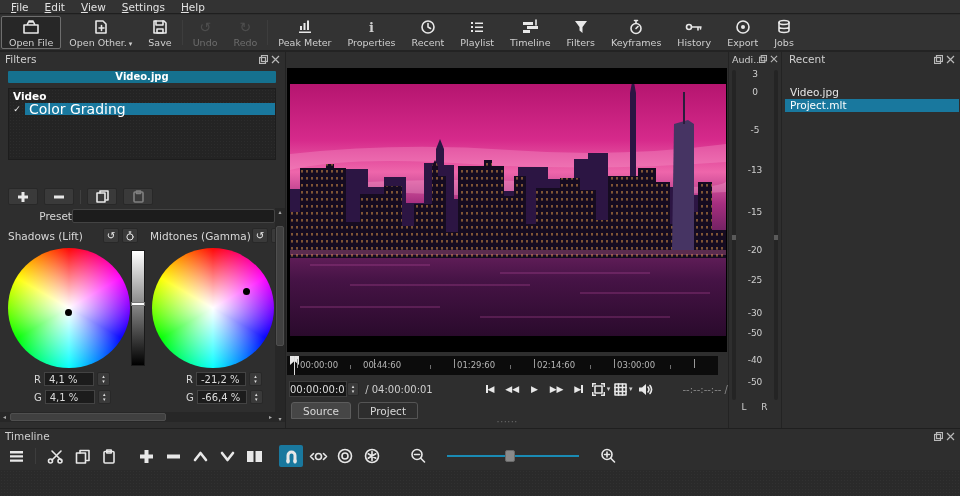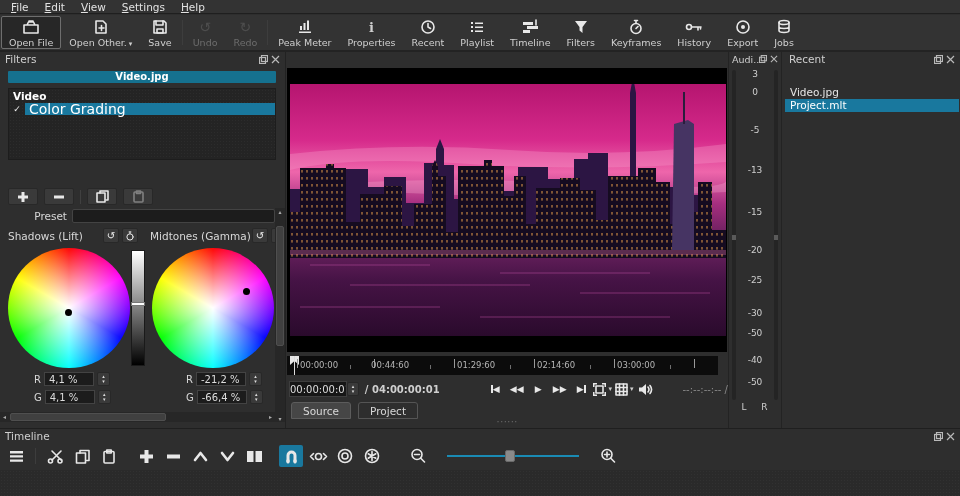--- a/index.html
+++ b/index.html
@@ -44,21 +44,21 @@
   .fgroup { font-weight:bold; color:#fff; padding:1px 4px; font-size:10.5px; }
   .frow { display:flex; height:12px; align-items:center; }
   .fcheck { width:16px; text-align:center; font-size:9px; color:#eee; }
   .fname { flex:1; background:#19789e; color:#fff; font-size:14px; line-height:12px; padding-left:4px; height:12px; }
   .fbtnrow { position:absolute; left:8px; top:136px; display:flex; gap:6px; align-items:center; }
   .sbtn { width:30px; height:17px; background:#3a3a3a; border:1px solid #282828; border-radius:2px;
           display:flex; align-items:center; justify-content:center; }
   .sbtn.dim svg { opacity:.4; }
   .vsep-s { width:1px; height:14px; background:#262626; border-right:1px solid #404040; }
   .presetrow { position:absolute; left:0; right:10px; top:157px; display:flex; align-items:center; }
-  .presetlbl { width:72px; text-align:right; padding-right:5px; font-size:10.5px; }
+  .presetlbl { width:72px; text-align:right; font-size:10.5px; }
   .presetbox { flex:1; height:14px; background:#1c1c1c; border:1px solid #434343; border-radius:2px; }
   .wheelhead { position:absolute; top:176px; left:0; right:10px; height:17px; font-size:10.5px; }
   .whlabel { position:absolute; top:2px; }
   .mini { position:absolute; width:16px; height:15px; background:#3a3a3a; border:1px solid #282828; border-radius:2px;
           display:flex; align-items:center; justify-content:center; font-size:10px; color:#eee; }
   .wheel { position:absolute; top:196px; width:122px; height:120px; border-radius:50%;
            background:radial-gradient(circle at 50% 50%, #ffffff 0%, rgba(255,255,255,.85) 12%, rgba(255,255,255,0) 72%),
            conic-gradient(from 0deg, #ff0000, #ff00ff 16.6%, #0000ff 33.3%, #00ffff 50%, #00ff00 66.6%, #ffff00 83.3%, #ff0000); }
   .wdot { position:absolute; width:7px; height:7px; background:#000; border-radius:50%; }
   .vslider { position:absolute; top:198px; left:131px; width:14px; height:116px; border:1px solid #1a1a1a;
@@ -85,21 +85,21 @@
   .ruler { position:absolute; top:304px; left:0; width:431px; height:19px; background:#0c0c0c; color:#b5b5b5; font-size:8.5px; }
   .rlab { position:absolute; top:4px; }
   .rtick { position:absolute; top:3px; width:1px; height:9px; background:#9a9a9a; }
   .rtick.minor { top:9px; height:4px; background:#6f6f6f; }
   .playhead { position:absolute; top:0; left:3px; width:9px; height:9px; background:#e8e8e8;
               clip-path:polygon(0 0,100% 0,100% 100%,50% 55%,0 100%); }
   .playline { position:absolute; top:0; left:7px; width:1px; height:19px; background:#dcdcdc; }
   .transport { position:absolute; top:326px; left:2px; right:0; height:22px; display:flex; align-items:center; }
   .timefield { width:58px; height:16px; background:#161616; border:1px solid #3e3e3e; color:#ddd;
                font-size:10px; text-align:center; font-family:"DejaVu Sans",sans-serif; }
-  .duration { font-size:10px; color:#cfcfcf; margin-left:6px; white-space:nowrap;font-weight:bold; }
+  .duration { font-size:10px; color:#cfcfcf; margin-left:6px; white-space:nowrap; }
   .pbtn { width:24px; height:18px; display:flex; align-items:center; justify-content:center; color:#e8e8e8;
           font-size:9px; border-radius:2px; white-space:nowrap; }
   .pbtn .bar { display:inline-block; width:2px; height:8px; background:#e8e8e8; }
   .trimtime { font-size:10px; color:#8a8a8a; margin-left:26px; white-space:nowrap; }
   .tabs { position:absolute; top:350px; left:4px; display:flex; gap:7px; }
   .tab { height:17px; padding:0 11px; line-height:16px; font-size:10.5px; border-radius:3px 3px 0 0;
          border:1px solid #555; background:#2e2e2e; color:#d8d8d8; }
   .tab.sel { background:#464646; border-color:#5c5c5c; }
   .gripdots { position:absolute; bottom:1px; left:50%; transform:translateX(-50%); color:#777; font-size:8px; letter-spacing:1px; }
 
@@ -433,21 +433,21 @@
         </g>
       </svg>
     </div>
     <div class="ruler">
       <span class="playhead"></span>
       <span class="playline"></span>
       <span class="rtick" style="left:10px"></span>
       <span class="rlab" style="left:13px">00:00:00</span>
       <span class="rtick minor" style="left:63px"></span>
       <span class="rtick" style="left:87px"></span>
-      <span class="rlab" style="left:84px">00:44:60</span>
+      <span class="rlab" style="left:76px">00:44:60</span>
       <span class="rtick minor" style="left:143px"></span>
       <span class="rtick" style="left:167px"></span>
       <span class="rlab" style="left:170px">01:29:60</span>
       <span class="rtick minor" style="left:223px"></span>
       <span class="rtick" style="left:247px"></span>
       <span class="rlab" style="left:250px">02:14:60</span>
       <span class="rtick minor" style="left:303px"></span>
       <span class="rtick" style="left:327px"></span>
       <span class="rlab" style="left:330px">03:00:00</span>
       <span class="rtick minor" style="left:383px"></span>

